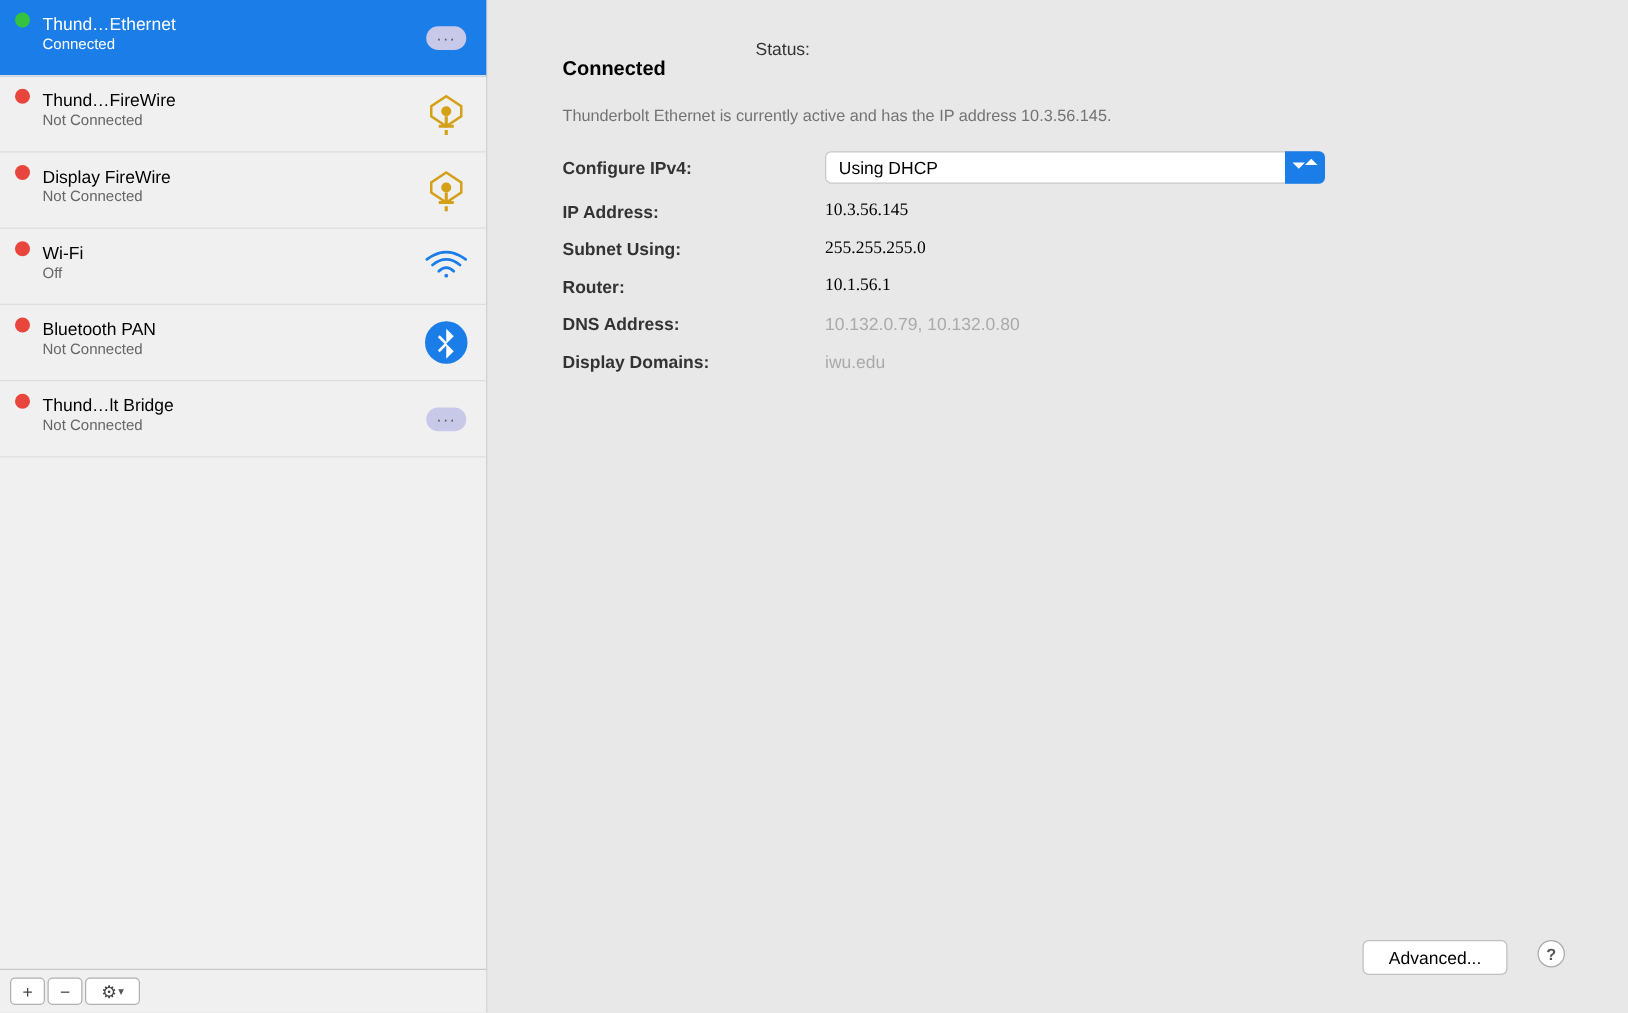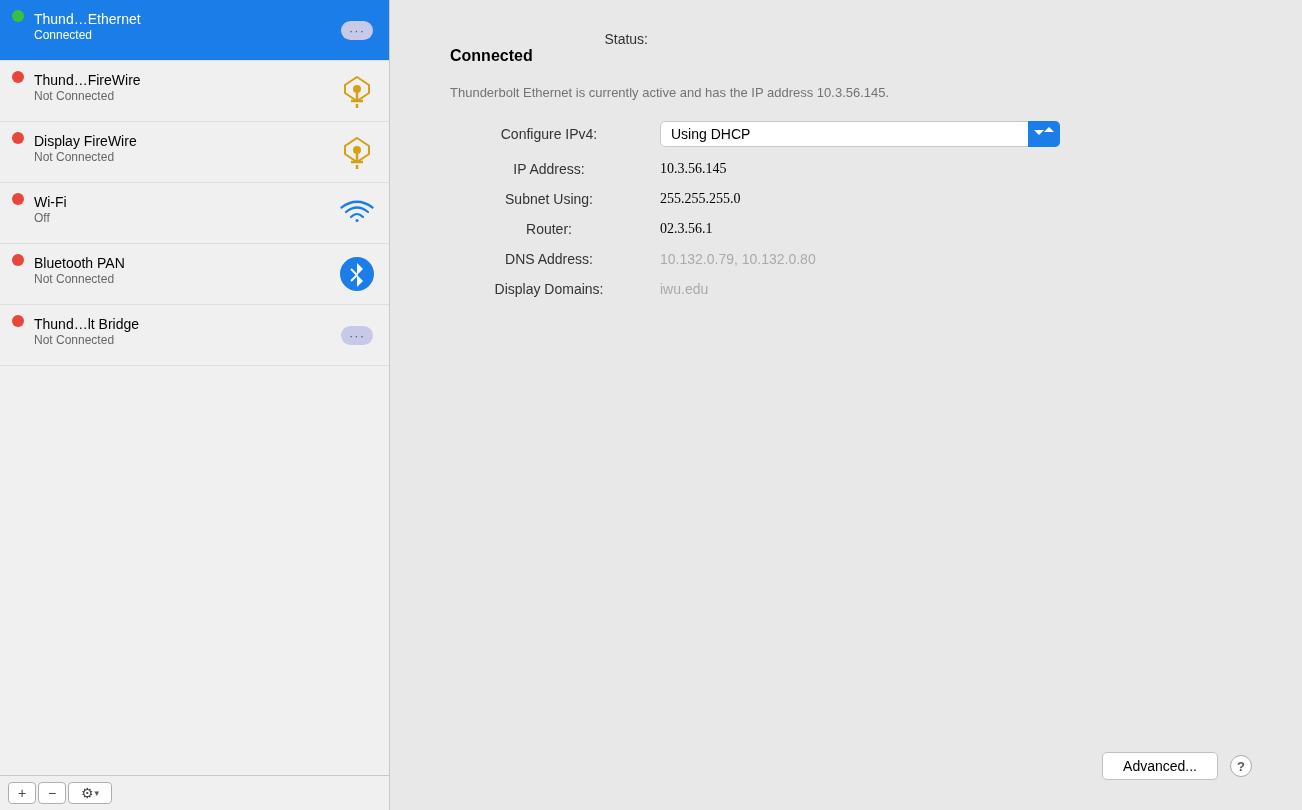--- a/index.html
+++ b/index.html
@@ -170,27 +170,27 @@
       margin-top: 18px;
     }
 
     .field-row {
       display: flex;
       align-items: center;
       margin-bottom: 14px;
     }
 
     .field-label {
-      text-align: center;
+      text-align: left;
       width: 210px;
       min-width: 210px;
       padding-right: 12px;
       font-size: 14px;
       color: #333;
-      font-weight: 400;
+      font-weight: 700;
     }
 
     .field-value {
       font-size: 14px;
       color: #000;
       font-family: Liberation Serif, serif;
     }
 
     .field-value-muted {
       font-size: 14px;
@@ -243,22 +243,22 @@
       border-right: 5px solid transparent;
       border-bottom: 5px solid #fff;
       display: block;
       margin-top: -8px;
     }
 
     
     .bottom-bar {
       display: flex;
       justify-content: flex-end;
-      align-items: center;
-      gap: 12px;
+      align-items: flex-start;
+      gap: 24px;
       margin-top: 20px;
     }
 
     .advanced-btn {
       background: #fff;
       border: 1px solid #c0c0c0;
       border-radius: 5px;
       padding: 5px 20px;
       font-size: 14px;
       cursor: pointer;
@@ -424,21 +424,21 @@
       <div class="field-value">10.3.56.145</div>
     </div>
 
     <div class="field-row">
       <div class="field-label">Subnet Using:</div>
       <div class="field-value">255.255.255.0</div>
     </div>
 
     <div class="field-row">
       <div class="field-label">Router:</div>
-      <div class="field-value">02.3.56.1</div>
+      <div class="field-value">10.1.56.1</div>
     </div>
 
     <div class="field-row">
       <div class="field-label">DNS Address:</div>
       <div class="field-value-muted">10.132.0.79, 10.132.0.80</div>
     </div>
 
     <div class="field-row">
       <div class="field-label">Display Domains:</div>
       <div class="field-value-muted">iwu.edu</div>

